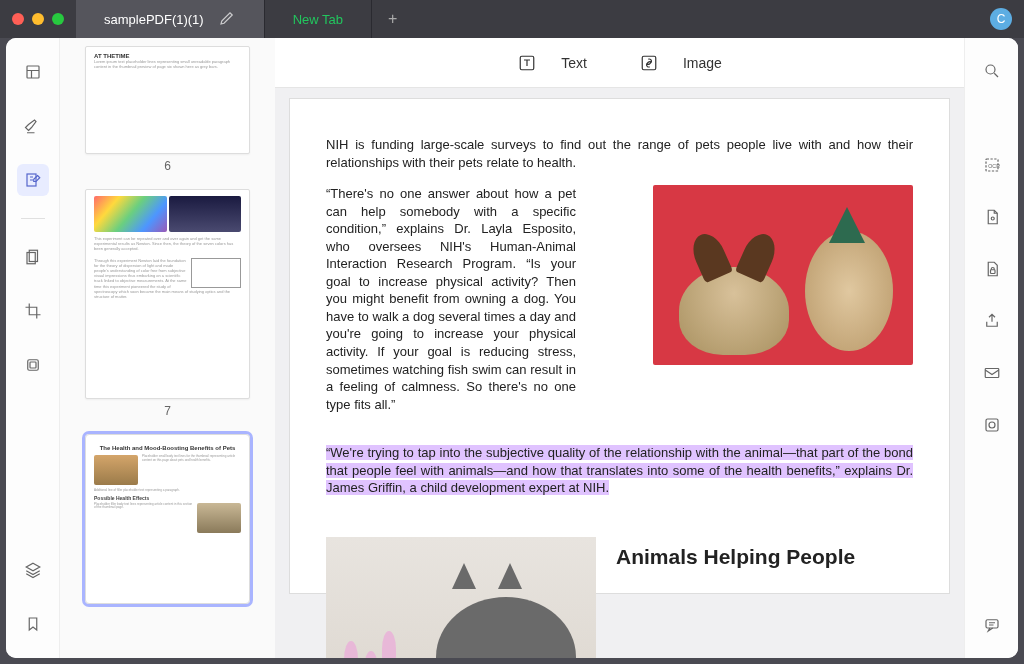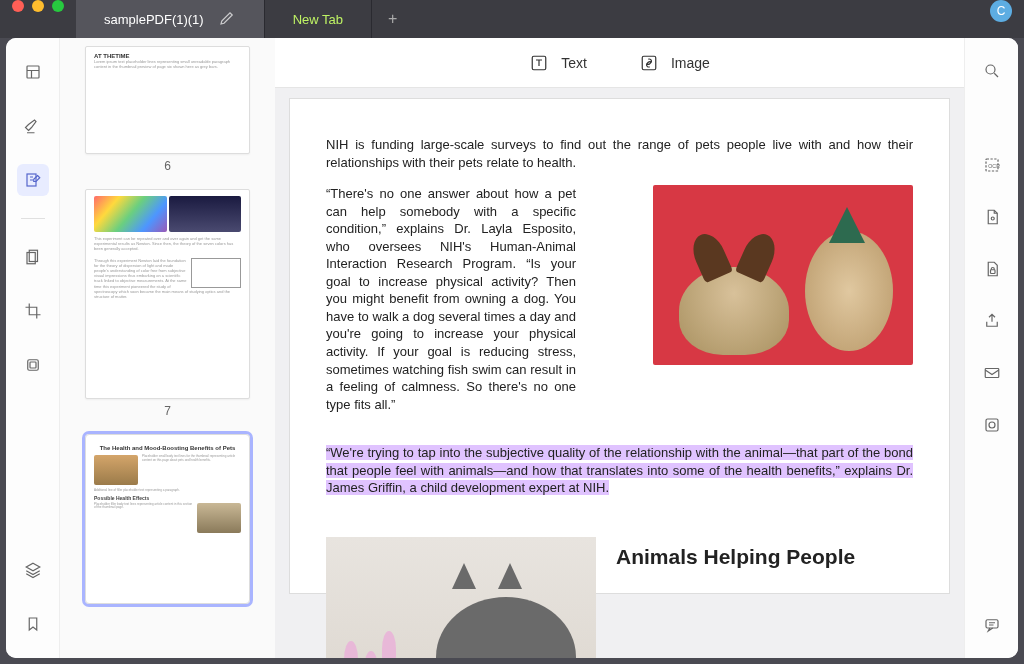--- a/index.html
+++ b/index.html
@@ -9,42 +9,42 @@
   width: 1024px;
   height: 664px;
   overflow: hidden;
   display: flex;
   flex-direction: column;
 }
 .title-bar {
   height: 38px;
   background: #3c3c42;
   display: flex;
-  align-items: flex-start;
+  align-items: center;
   padding: 0 12px;
 }
 .traffic-lights { display: flex; gap: 8px; margin-right: 12px; }
 .traffic-light { width: 12px; height: 12px; border-radius: 50%; }
 .traffic-light.red { background: #ff5f56; }
 .traffic-light.yellow { background: #ffbd2e; }
 .traffic-light.green { background: #27c93f; }
 .tabs { display: flex; height: 100%; flex: 1; align-items: center; }
 .tab {
   height: 100%;
   padding: 0 28px;
   display: flex;
   align-items: center;
   color: #ccc;
   font-size: 13px;
   gap: 14px;
   border-right: 1px solid #2a2a30;
 }
 .tab.active { background: #55555c; color: #fff; }
 .tab .pencil-icon { opacity: 0.7; }
-.tab.dim { color: #bef264; }
+.tab.dim { color: #22c55e; }
 .new-tab-btn { color: #aaa; padding: 0 16px; font-size: 16px; }
 .avatar {
   width: 22px; height: 22px; border-radius: 50%;
   background: #5dade2; color: #fff;
   display: flex; align-items: center; justify-content: center;
   font-size: 12px; margin-left: auto;
 }
 .main-area {
   flex: 1;
   background: #f4f4f6;
@@ -112,21 +112,21 @@
 .toolbar {
   height: 50px;
   display: flex;
   align-items: center;
   justify-content: center;
   gap: 28px;
   background: #fff;
   border-bottom: 1px solid #e5e5e5;
 }
 .tool-btn {
-  display: flex; align-items: center; gap: 12px;
+  display: flex; align-items: center; gap: 24px;
   padding: 6px 12px; border-radius: 6px; cursor: pointer;
   font-size: 14px; color: #333;
 }
 .tool-btn.selected { outline: 4px solid #3a4ae0; }
 .tool-btn .tool-icon { width: 20px; height: 20px; display: flex; align-items: center; justify-content: center; }
 .doc-area {
   flex: 1; overflow: auto; padding: 10px 14px;
 }
 .page {
   background: #fff; border: 1px solid #ddd; padding: 30px 36px 10px 36px;

